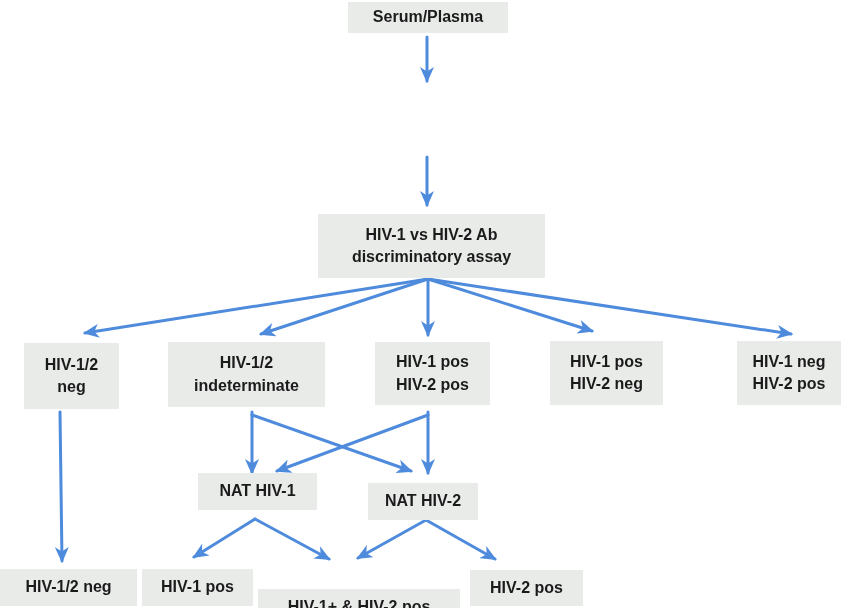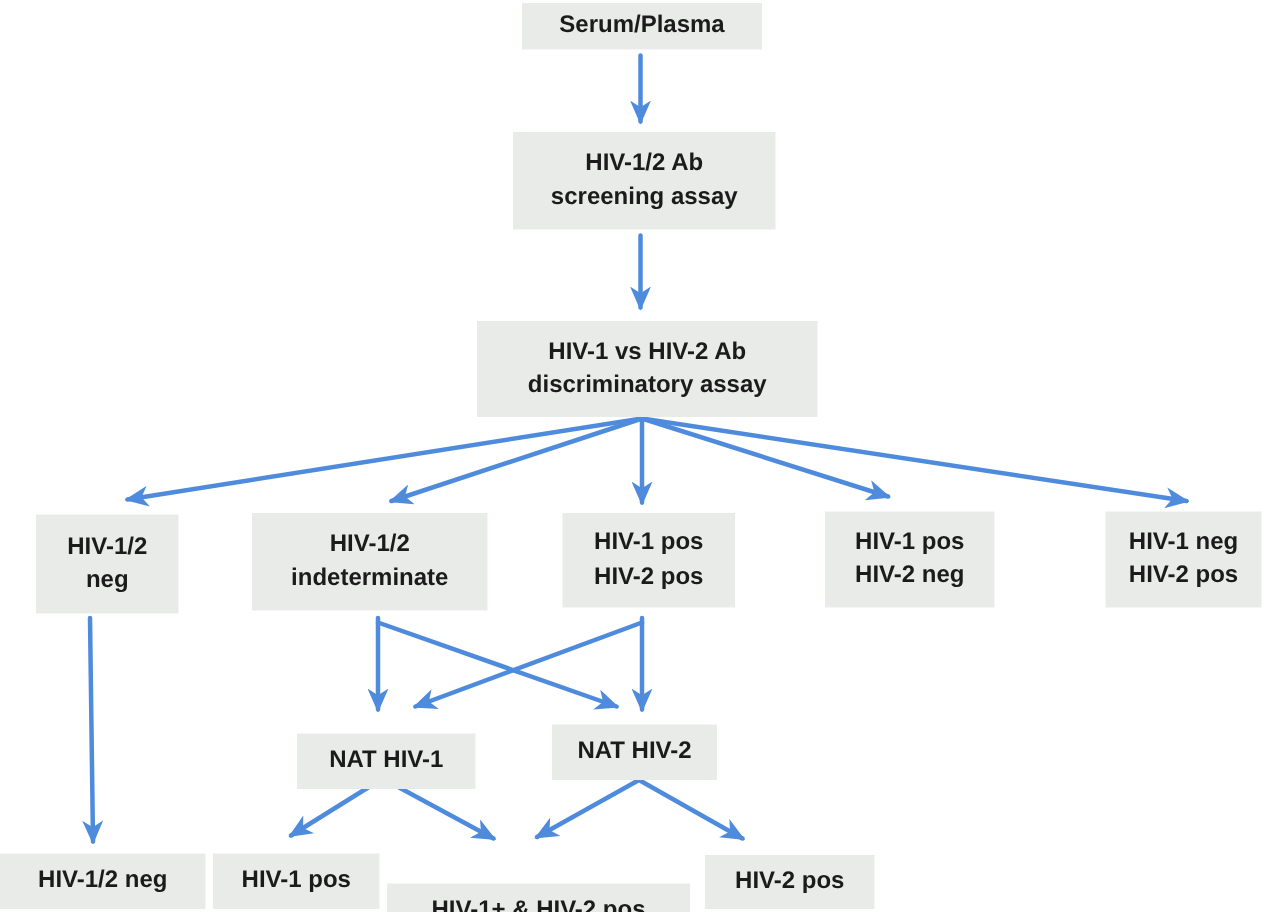--- a/index.html
+++ b/index.html
@@ -72,42 +72,40 @@
     <line x1="60" y1="412" x2="62" y2="561" marker-end="url(#ah)"></line>
 
     <line x1="255" y1="519" x2="194" y2="557" marker-end="url(#ah)"></line>
     <line x1="255" y1="519" x2="329" y2="559" marker-end="url(#ah)"></line>
     <line x1="426" y1="520" x2="358" y2="558" marker-end="url(#ah)"></line>
     <line x1="426" y1="520" x2="495" y2="559" marker-end="url(#ah)"></line>
   </svg>
 
   <div class="node" style="left:348px; top:2px;   width:160px; height:31px;">Serum/Plasma</div>
 
-  <div class="node" style="left:342px; top:88px;  width:175px; height:65px;">HIV-1/2 Ab
-screening assay</div>
 
   <div class="node" style="left:318px; top:214px; width:227px; height:64px;">HIV-1 vs HIV-2 Ab
 discriminatory assay</div>
 
   <div class="node" style="left:24px;  top:343px; width:95px;  height:66px;">HIV-1/2
 neg</div>
 
   <div class="node" style="left:168px; top:342px; width:157px; height:65px;">HIV-1/2
 indeterminate</div>
 
   <div class="node" style="left:375px; top:342px; width:115px; height:63px;">HIV-1 pos
 HIV-2 pos</div>
 
   <div class="node" style="left:550px; top:341px; width:113px; height:64px;">HIV-1 pos
 HIV-2 neg</div>
 
   <div class="node" style="left:737px; top:341px; width:104px; height:64px;">HIV-1 neg
 HIV-2 pos</div>
 
-  <div class="node" style="left:198px; top:489px; width:119px; height:37px;">NAT HIV-1</div>
+  <div class="node" style="left:198px; top:473px; width:119px; height:37px;">NAT HIV-1</div>
 
   <div class="node" style="left:368px; top:483px; width:110px; height:37px;">NAT HIV-2</div>
 
   <div class="node" style="left:0px;   top:569px; width:137px; height:37px;">HIV-1/2 neg</div>
 
   <div class="node" style="left:142px; top:569px; width:111px; height:37px;">HIV-1 pos</div>
 
   <div class="node" style="left:258px; top:569px; width:202px; height:37px;margin-top:20px;">HIV-1+ &amp; HIV-2 pos</div>
 
   <div class="node" style="left:470px; top:570px; width:113px; height:36px;">HIV-2 pos</div>

